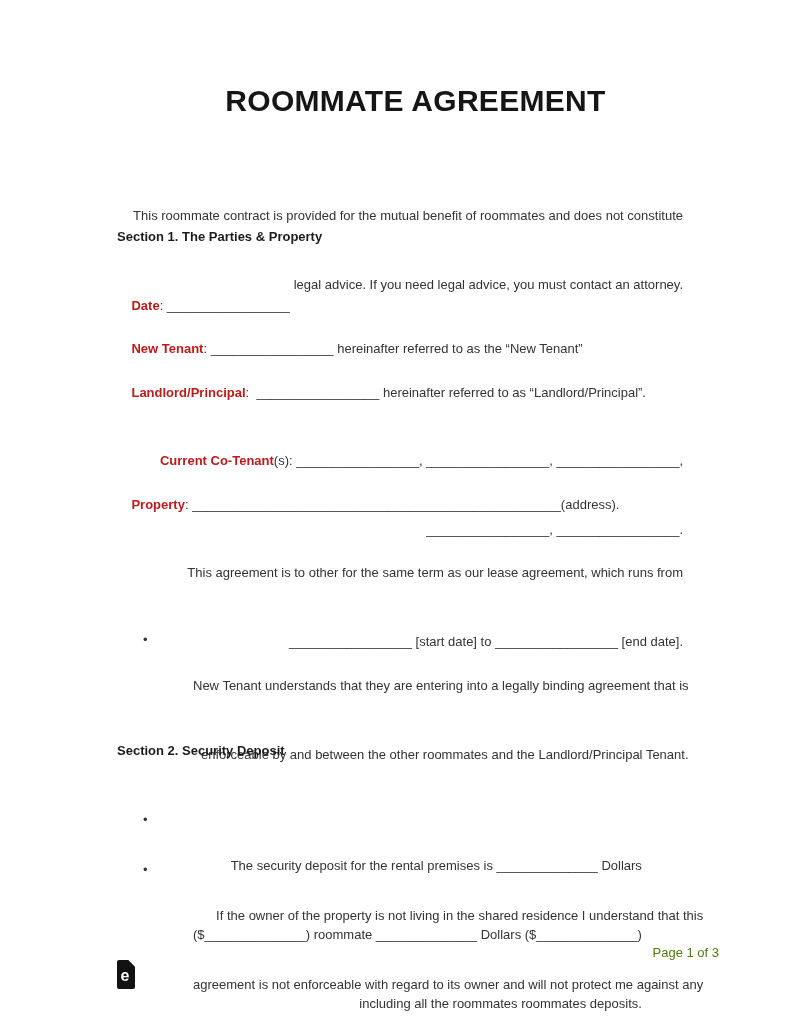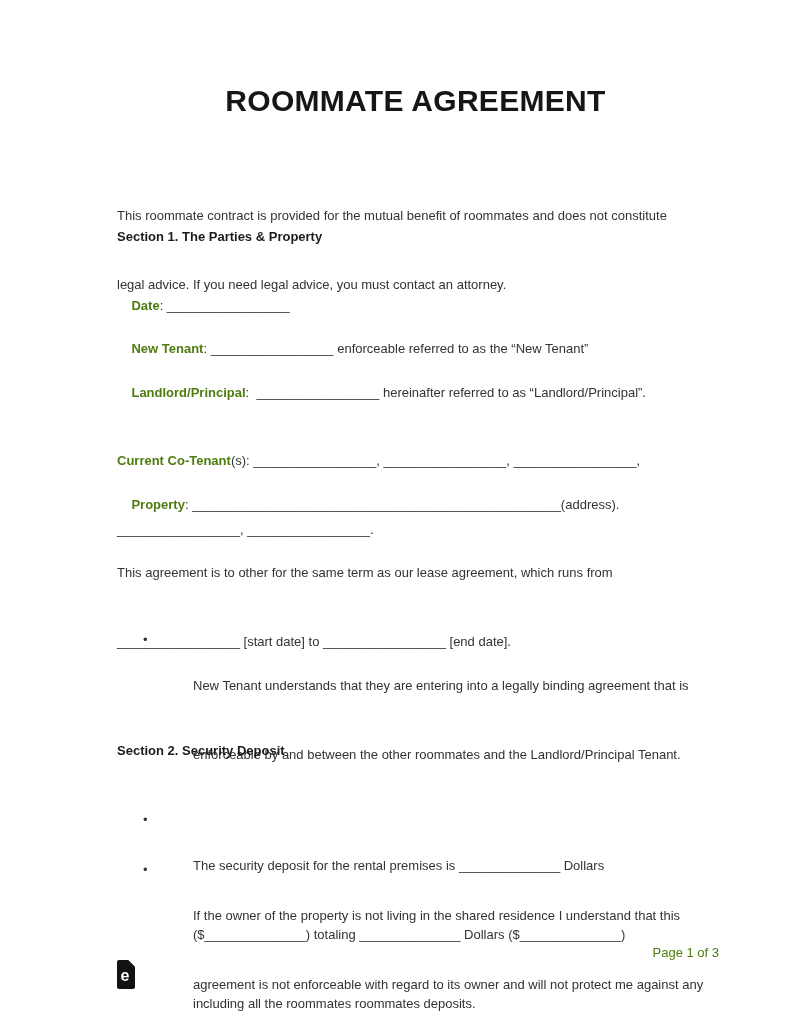--- a/index.html
+++ b/index.html
@@ -31,28 +31,28 @@
     letter-spacing: 0.3px;
     padding-left: 20px;
   }
   .block {
     position: absolute;
     left: 117px;
     width: 566px;
     line-height: 23px;
     white-space: pre;
   }
-  .line { display: block; }
+  .line { display: block; text-align: right; }
   .heading {
     font-weight: bold;
     color: #1c1c1c;
   }
   .b {
     font-weight: bold;
-    color: #4d7c0f;
+    color: #b91c1c;
   }
   .bullet-item { display: flex; }
   .bullet-marker {
     flex: none;
     width: 22px;
     padding-left: 26px;
   }
   .bullet-lines { flex: none; margin-left: 28px; }
   .page-num {
     position: absolute;
@@ -83,21 +83,21 @@
     <span class="line">legal advice. If you need legal advice, you must contact an attorney.</span>
   </div>
 
   <div class="block heading" style="top:225px">Section 1. The Parties &amp; Property</div>
 
   <div class="block" style="top:271px">
     <span class="b">Date</span><span>: _________________</span>
   </div>
 
   <div class="block" style="top:314px">
-    <span class="b">New Tenant</span><span>: _________________ enforceable referred to as the “New Tenant”</span>
+    <span class="b">New Tenant</span><span>: _________________ hereinafter referred to as the “New Tenant”</span>
   </div>
 
   <div class="block" style="top:358px">
     <span class="b">Landlord/Principal</span><span>:  _________________ hereinafter referred to as “Landlord/Principal”.</span>
   </div>
 
   <div class="block" style="top:403px">
     <span class="line"><span class="b">Current Co-Tenant</span><span>(s): _________________, _________________, _________________,</span></span>
     <span class="line">_________________, _________________.</span>
   </div>
@@ -130,21 +130,21 @@
     </div>
   </div>
 
   <div class="block heading" style="top:739px">Section 2. Security Deposit</div>
 
   <div class="block" style="top:762px">
     <div class="bullet-item">
       <span class="bullet-marker">•</span>
       <div class="bullet-lines">
         <span class="line">The security deposit for the rental premises is ______________ Dollars</span>
-        <span class="line">($______________) totaling ______________ Dollars ($______________)</span>
+        <span class="line">($______________) roommate ______________ Dollars ($______________)</span>
         <span class="line">including all the roommates roommates deposits.</span>
       </div>
     </div>
     
   </div>
 
   <div class="page-num">Page 1 of 3</div>
 
   <svg class="logo" viewBox="0 0 18 29" xmlns="http://www.w3.org/2000/svg">
     <path d="M2 0 H11.5 L18 6.5 V27 Q18 29 16 29 H2 Q0 29 0 27 V2 Q0 0 2 0 Z" fill="#121212"></path>

